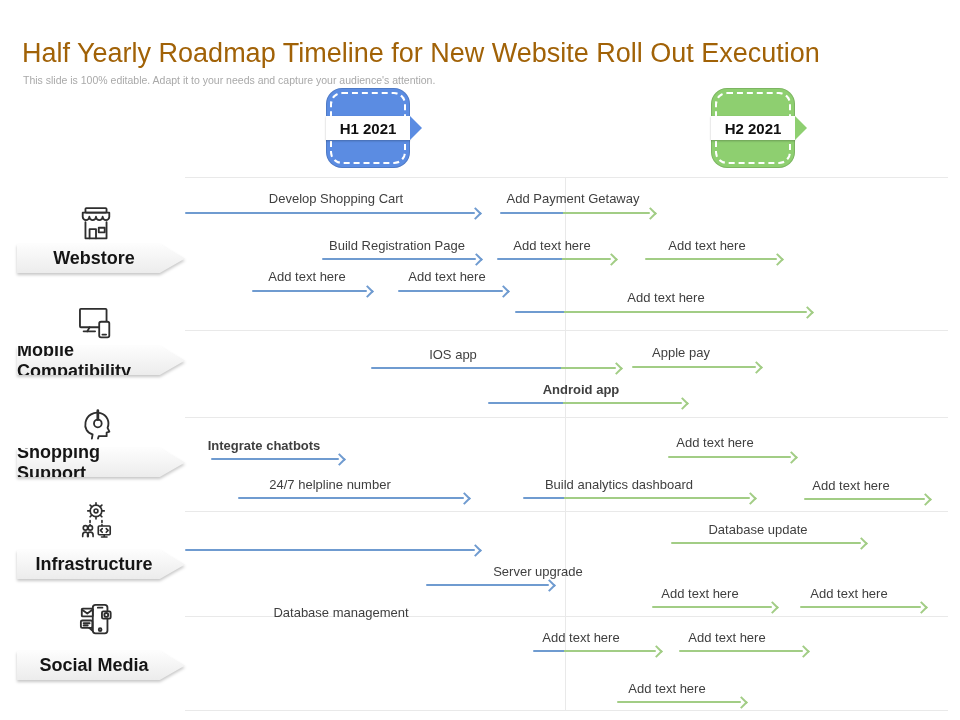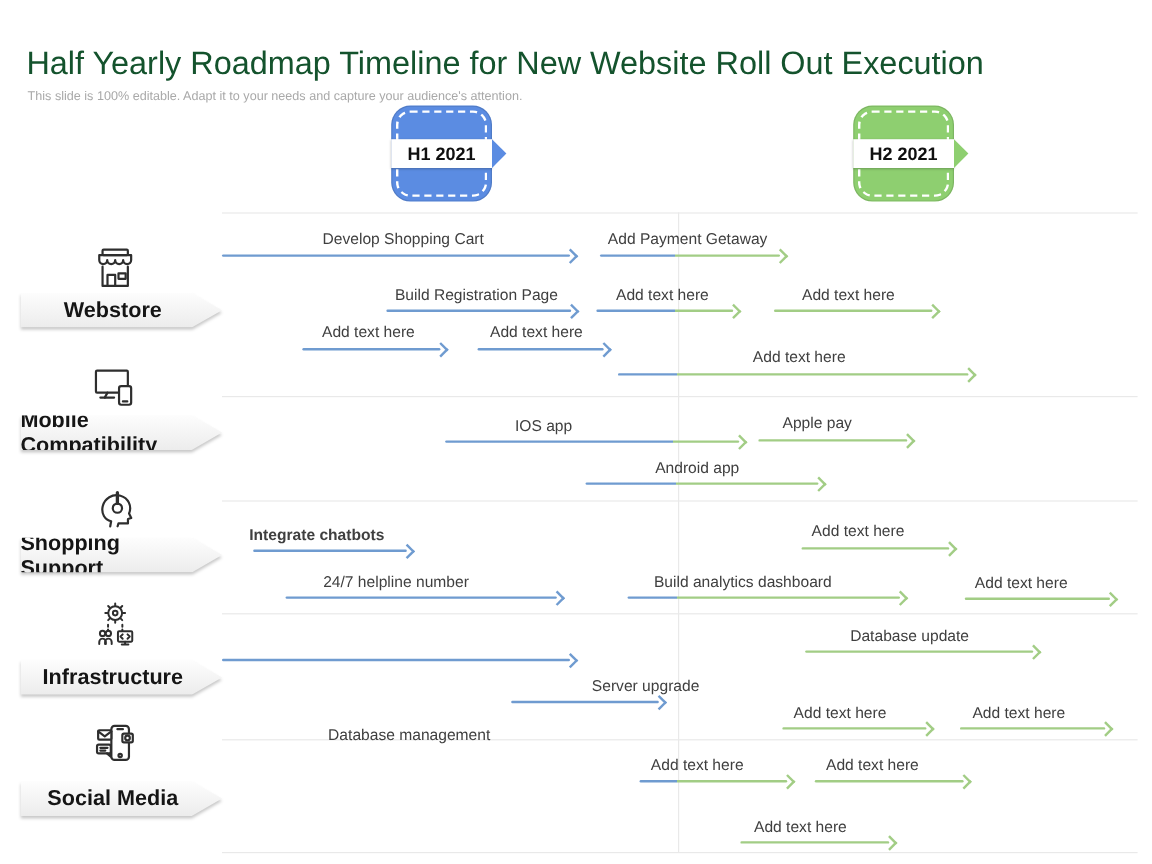--- a/index.html
+++ b/index.html
@@ -1,18 +1,18 @@
 <!DOCTYPE html>
 <html><head>
 <meta charset="utf-8">
 <style>
   html,body{margin:0;padding:0;background:#fff;}
   body{width:960px;height:720px;position:relative;overflow:hidden;
        font-family:"Liberation Sans",sans-serif;}
-  .title{position:absolute;left:22px;top:20px;font-size:27px;color:#14532d;
+  .title{position:absolute;left:22px;top:20px;font-size:27px;color:#a16207;
          white-space:nowrap;font-weight:400;}
   .subtitle{position:absolute;left:23px;top:63px;font-size:10.5px;color:#a9a9a9;}
 
   
   .badge{position:absolute;top:88px;width:84px;height:80px;border-radius:16px;
          box-shadow:inset 0 0 0 1px rgba(0,0,0,.12);}
   .badge .inner{position:absolute;inset:4px;border:2px dashed #fff;border-radius:12px;}
   .badge .band{position:absolute;left:0;right:0;top:28px;height:24px;background:#fff;
          display:flex;align-items:center;justify-content:center;font-weight:bold;
          font-size:15px;color:#101010;box-shadow:0 1px 2px rgba(0,0,0,.25);}
@@ -155,21 +155,21 @@
     <div class="m-head" style="left: 499px; top: 287px; border-color: rgb(111, 155, 208);"></div>
     <div class="m-label" style="left: 666px; top: 290px;">Add text here</div>
     <div class="m-line" style="left: 515px; top: 311px; width: 292px; background: linear-gradient(90deg, rgb(111, 155, 208) 0px, rgb(111, 155, 208) 16.8%, rgb(162, 205, 133) 16.8%, rgb(162, 205, 133) 100%);"></div>
     <div class="m-head" style="left: 803px; top: 308px; border-color: rgb(162, 205, 133);"></div>
     <div class="m-label" style="left: 453px; top: 347px;">IOS app</div>
     <div class="m-line" style="left: 371px; top: 367px; width: 245px; background: linear-gradient(90deg, rgb(111, 155, 208) 0px, rgb(111, 155, 208) 77.6%, rgb(162, 205, 133) 77.6%, rgb(162, 205, 133) 100%);"></div>
     <div class="m-head" style="left: 612px; top: 364px; border-color: rgb(162, 205, 133);"></div>
     <div class="m-label" style="left: 681px; top: 345px;">Apple pay</div>
     <div class="m-line" style="left: 632px; top: 366px; width: 124px; background: rgb(162, 205, 133);"></div>
     <div class="m-head" style="left: 752px; top: 363px; border-color: rgb(162, 205, 133);"></div>
-    <div class="m-label" style="left: 581px; top: 382px;">Android app</div>
+    <div class="m-label" style="left: 581px; top: 382px; font-weight: bold;">Android app</div>
     <div class="m-line" style="left: 488px; top: 402px; width: 194px; background: linear-gradient(90deg, rgb(111, 155, 208) 0px, rgb(111, 155, 208) 38.7%, rgb(162, 205, 133) 38.7%, rgb(162, 205, 133) 100%);"></div>
     <div class="m-head" style="left: 678px; top: 399px; border-color: rgb(162, 205, 133);"></div>
     <div class="m-label" style="left: 264px; top: 438px; font-weight: bold;">Integrate chatbots</div>
     <div class="m-line" style="left: 211px; top: 458px; width: 128px; background: rgb(111, 155, 208);"></div>
     <div class="m-head" style="left: 335px; top: 455px; border-color: rgb(111, 155, 208);"></div>
     <div class="m-label" style="left: 715px; top: 435px;">Add text here</div>
     <div class="m-line" style="left: 668px; top: 456px; width: 123px; background: rgb(162, 205, 133);"></div>
     <div class="m-head" style="left: 787px; top: 453px; border-color: rgb(162, 205, 133);"></div>
     <div class="m-label" style="left: 330px; top: 477px;">24/7 helpline number</div>
     <div class="m-line" style="left: 238px; top: 497px; width: 226px; background: rgb(111, 155, 208);"></div>

